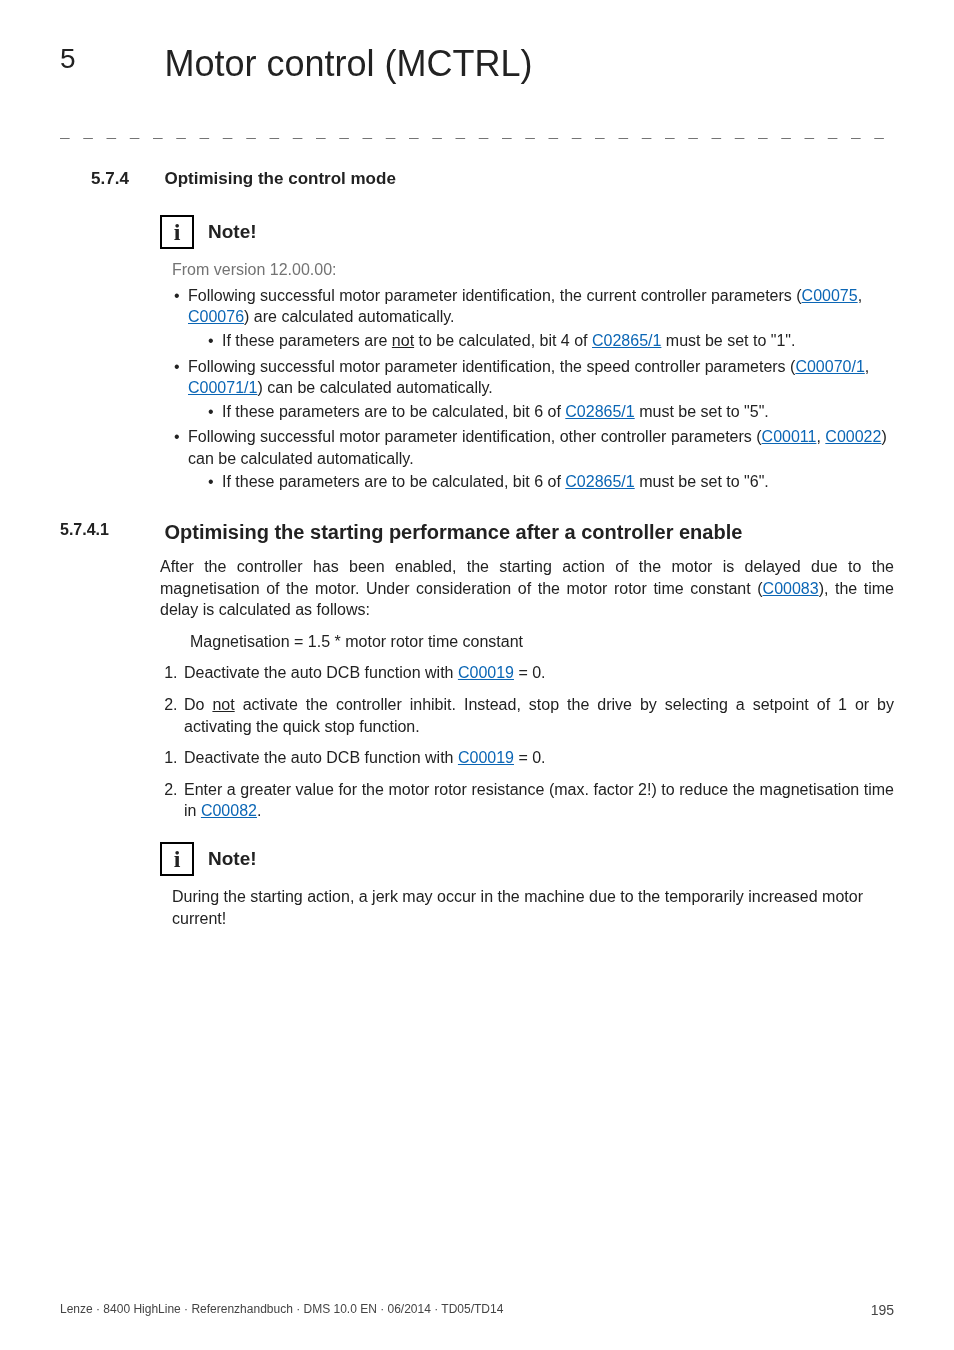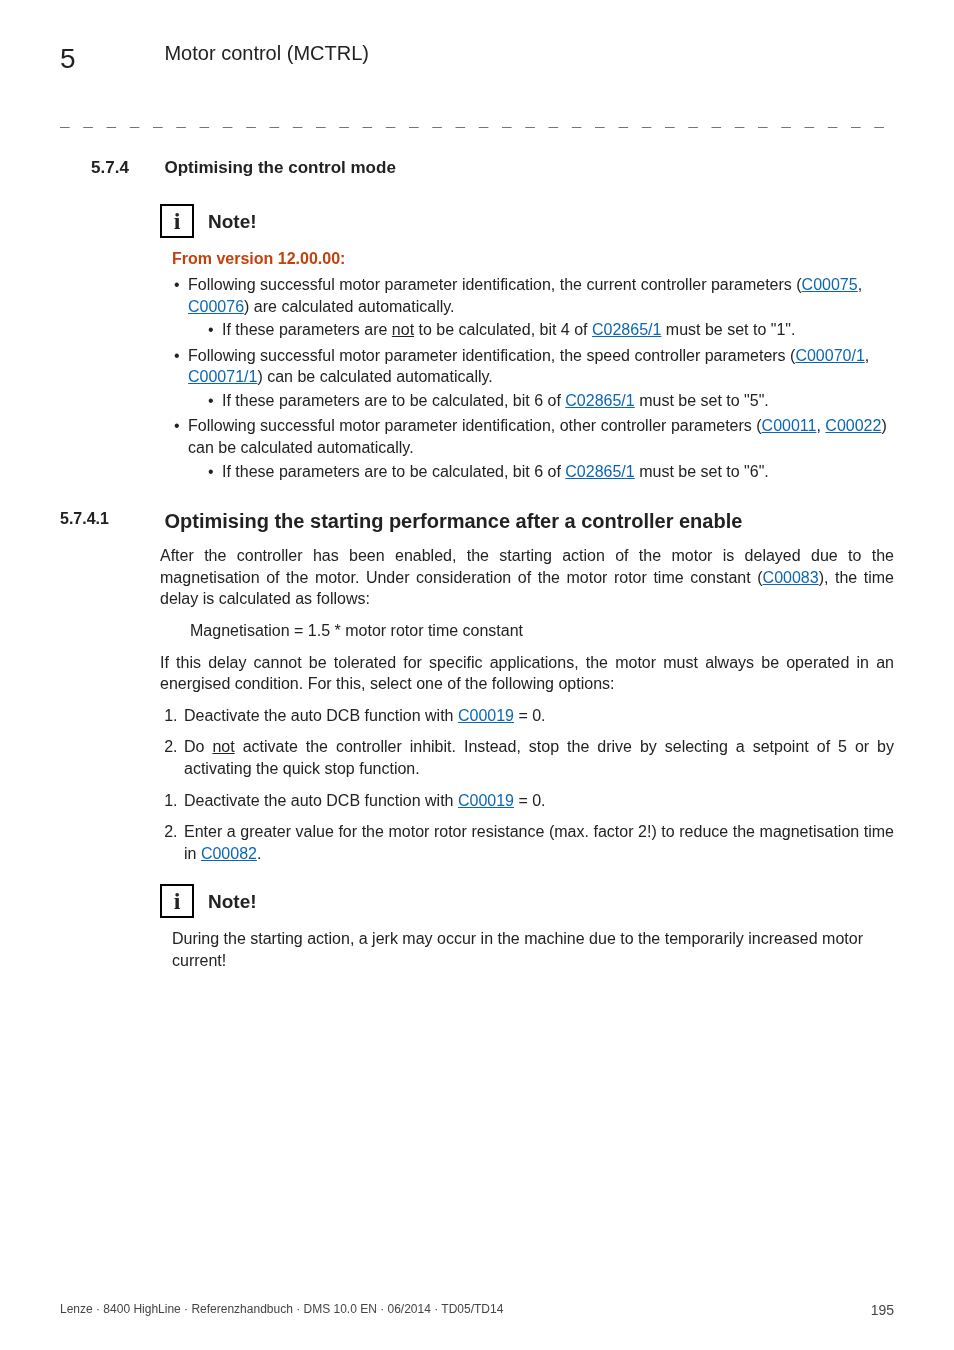--- a/index.html
+++ b/index.html
@@ -22,21 +22,21 @@
     padding: 40px 60px 30px 60px;
   }
   .chapnum {
     font-size: 28px;
     font-weight: 400;
     display: inline-block;
     width: 100px;
     vertical-align: top;
   }
   .chaptitle {
-    font-size: 20px;
+    font-size: 36px;
     font-weight: 400;
     display: inline-block;
   }
   .subrow {
     margin-top: 4px;
   }
   .subnum {
     font-size: 16px;
     display: inline-block;
     width: 100px;
@@ -95,24 +95,23 @@
     font-weight: 900;
     font-size: 24px;
     font-family: Georgia, "Times New Roman", serif;
     box-sizing: border-box;
   }
   .notelabel {
     font-size: 19px;
     font-weight: 700;
   }
   .bluelead {
-    color: #c2410c;
+    color: #737373;
     margin-left: 12px;
     margin-bottom: 4px;
-    font-weight: bold;
   }
   .bullets {
     list-style: none;
     padding: 0;
     margin: 0 0 0 14px;
   }
   .bullets > li {
     position: relative;
     padding-left: 14px;
     margin-bottom: 2px;
@@ -249,28 +248,27 @@
 
   <div class="h4row">
     <span class="h4num">5.7.4.1</span>
     <span class="h4title">Optimising the starting performance after a controller enable</span>
   </div>
 
   <p class="body">
     <span>After the controller has been enabled, the starting action of the motor is delayed due to the magnetisation of the motor. Under consideration of the motor rotor time constant (</span><a class="link">C00083</a><span>), the time delay is calculated as follows:</span>
   </p>
   <div class="indent">Magnetisation = 1.5 * motor rotor time constant</div>
-  <p class="body">If this delay cannot be tolerated for specific applications, the motor must always be operated in an energised condition. For this, select one of the following options:</p>
 
   <ol class="steps">
     <li>
       <span>Deactivate the auto DCB function with </span><a class="link">C00019</a><span> = 0.</span>
     </li>
     <li>
-      <span>Do </span><span class="under">not</span><span> activate the controller inhibit. Instead, stop the drive by selecting a setpoint of 5 or by activating the quick stop function.</span>
+      <span>Do </span><span class="under">not</span><span> activate the controller inhibit. Instead, stop the drive by selecting a setpoint of 1 or by activating the quick stop function.</span>
     </li>
   </ol>
 
   <ol class="steps">
     <li>
       <span>Deactivate the auto DCB function with </span><a class="link">C00019</a><span> = 0.</span>
     </li>
     <li>
       <span>Enter a greater value for the motor rotor resistance (max. factor 2!) to reduce the magnetisation time in </span><a class="link">C00082</a><span>.</span>
     </li>

